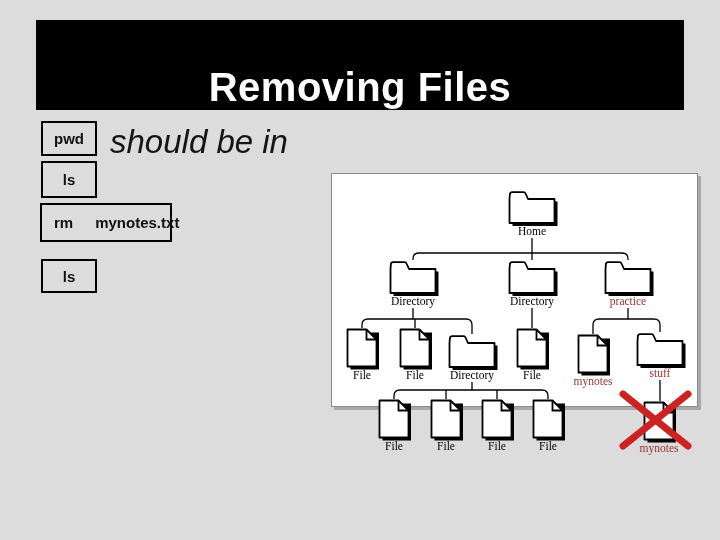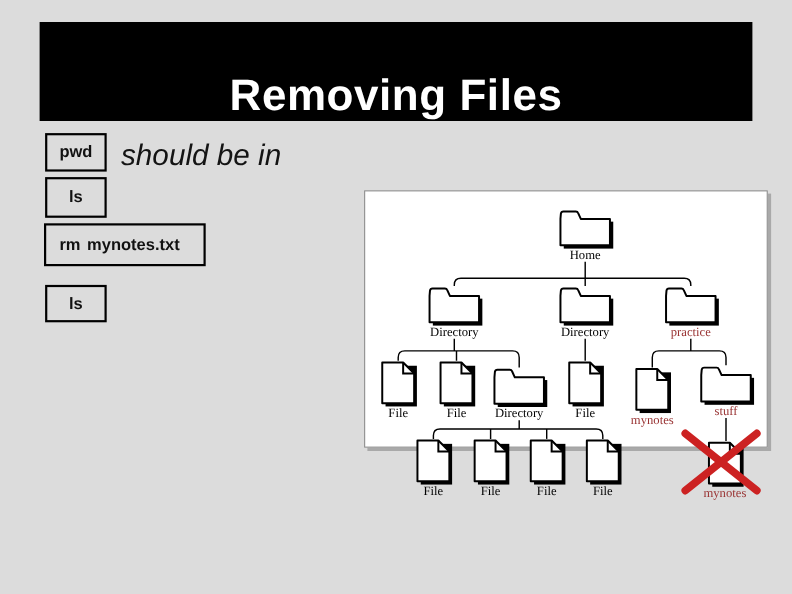--- a/index.html
+++ b/index.html
@@ -14,26 +14,26 @@
     display:flex;align-items:center;justify-content:center;
   }
   .title-bar span{font-size:40px;font-weight:bold;letter-spacing:.5px;margin-top:45px;}
   .cmd{
     position:absolute;box-sizing:border-box;border:2px solid #000;
     display:flex;align-items:center;justify-content:center;
     font-weight:bold;font-size:15px;color:#111;background:transparent;
   }
   #cmd-pwd{left:41px;top:121px;width:56px;height:35px;}
   #cmd-ls1{left:41px;top:161px;width:56px;height:37px;}
-  #cmd-rm {left:40px;top:203px;width:147px;height:39px;justify-content:flex-start;padding-left:12px;}
-  #cmd-rm .arg{margin-left:6px;}
+  #cmd-rm {left:40px;top:203px;width:132px;height:39px;justify-content:flex-start;padding-left:12px;}
+  #cmd-rm .arg{margin-left:22px;}
   #cmd-ls2{left:41px;top:259px;width:56px;height:34px;}
   .annotation{
     position:absolute;left:102px;top:126px;
-    font-style:italic;font-size:27px;line-height:31px;color:#141414;
+    font-style:italic;font-size:33px;line-height:31px;color:#141414;
     white-space:nowrap;
   }
   .annotation .l1{padding-left:8px;}
   .panel{
     position:absolute;left:331px;top:173px;width:367px;height:234px;
     box-sizing:border-box;background:#fff;border:1px solid #8a8a8a;
     box-shadow:3px 3px 0 #a9a9a9;
   }
   .panel svg{display:block;}
   svg text.node-label{

